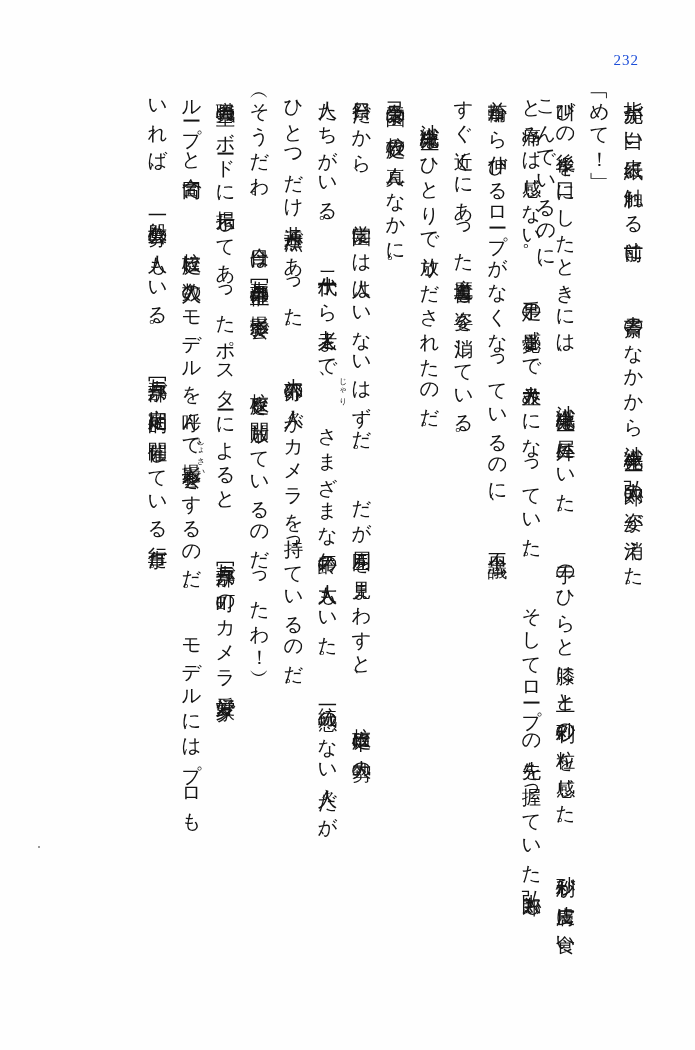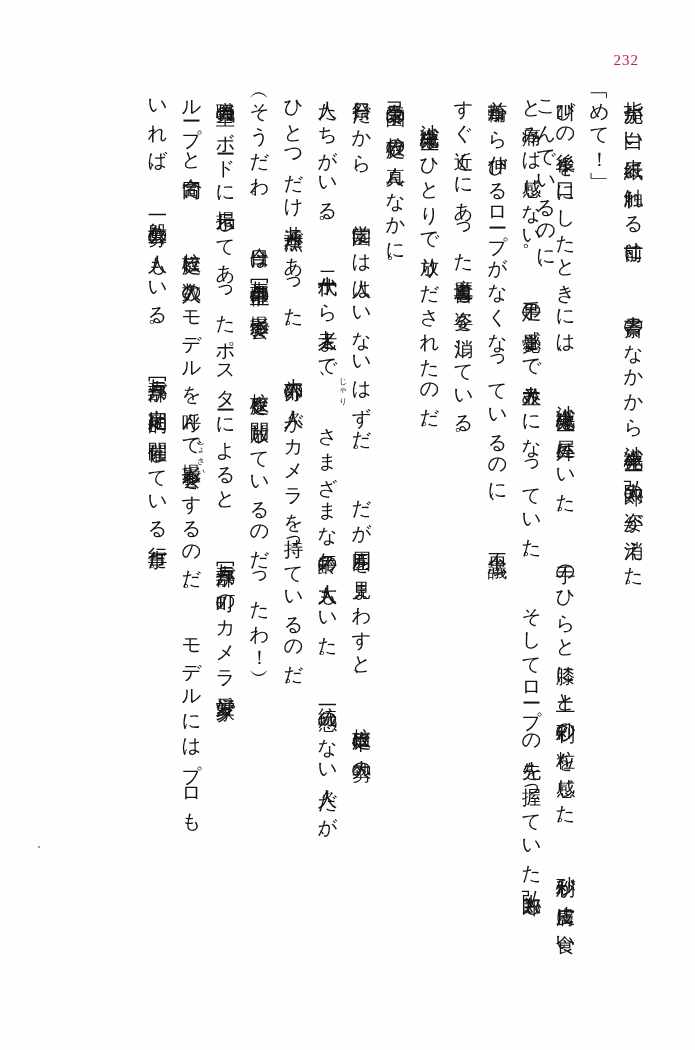--- a/index.html
+++ b/index.html
@@ -19,21 +19,21 @@
     position: absolute;
     inset: 0;
     background: #fefefe;
   }
   .page-number {
     position: absolute;
     top: 52px;
     right: 56px;
     font-size: 15px;
     letter-spacing: 1px;
-    color: #be185d;
+    color: #1d4ed8;
     font-family: "Liberation Serif", "DejaVu Serif", serif;
   }
   .body-text {
     position: absolute;
     top: 86px;
     right: 52px;
     bottom: 58px;
     left: 52px;
     display: flex;
     flex-direction: row-reverse;

